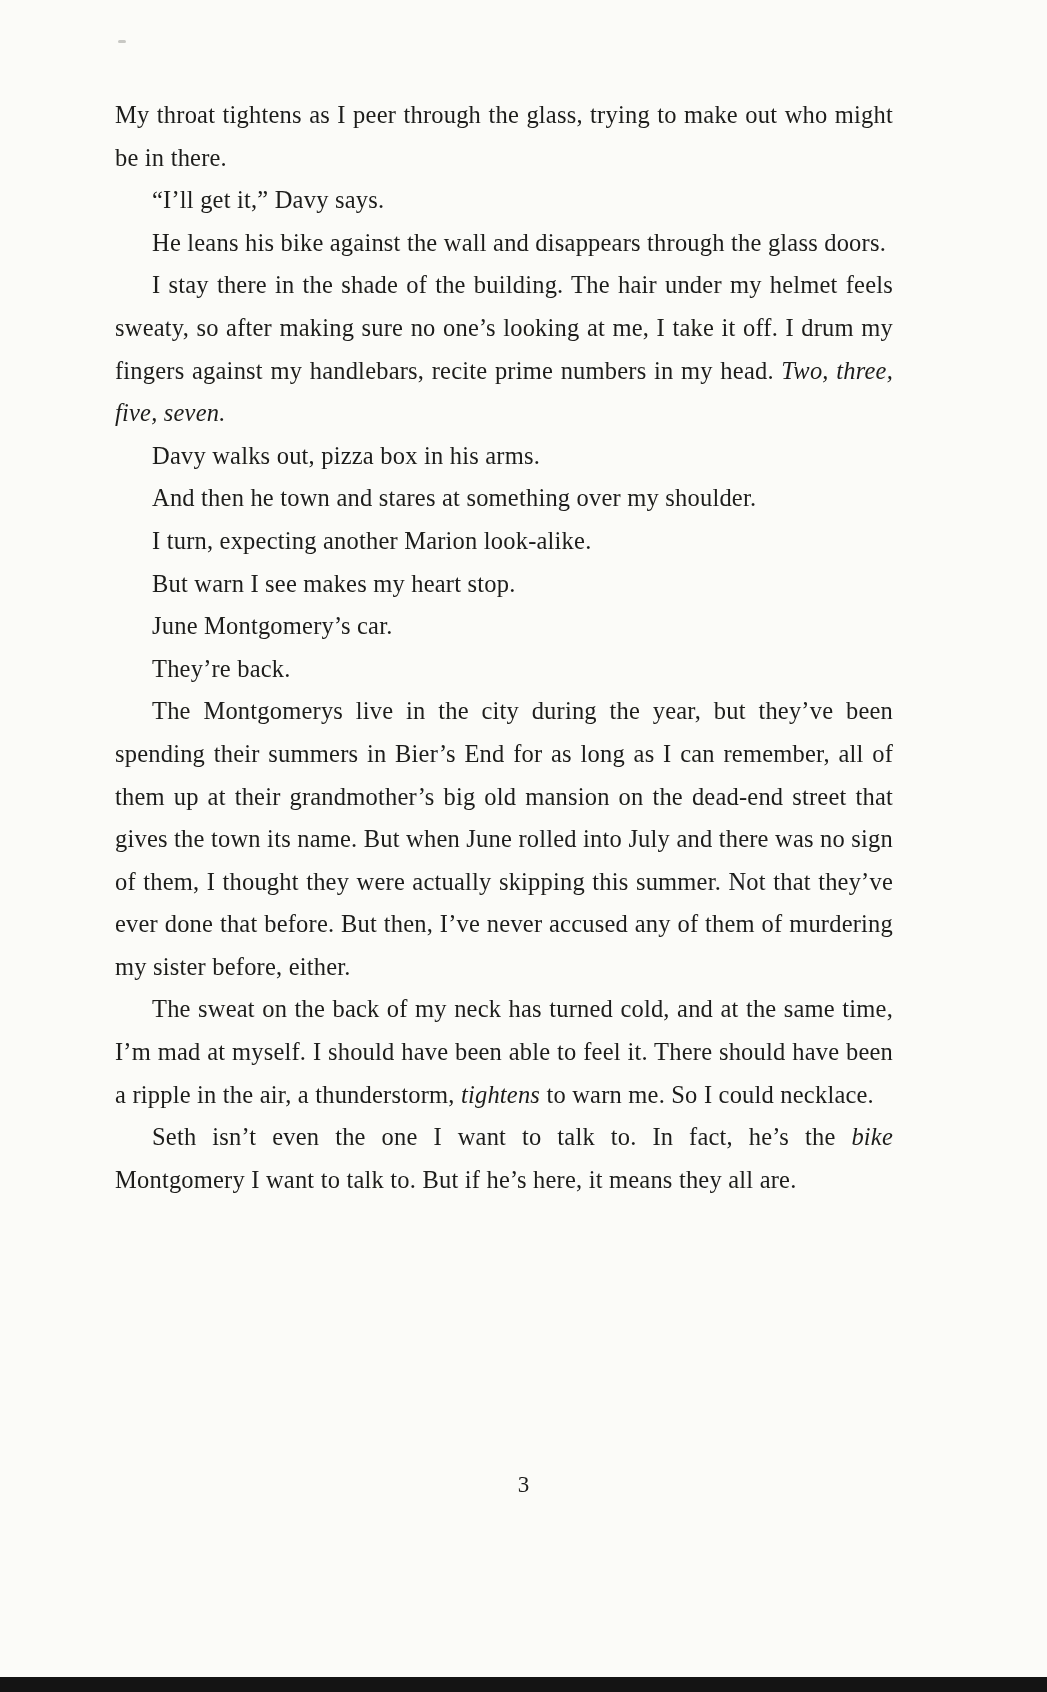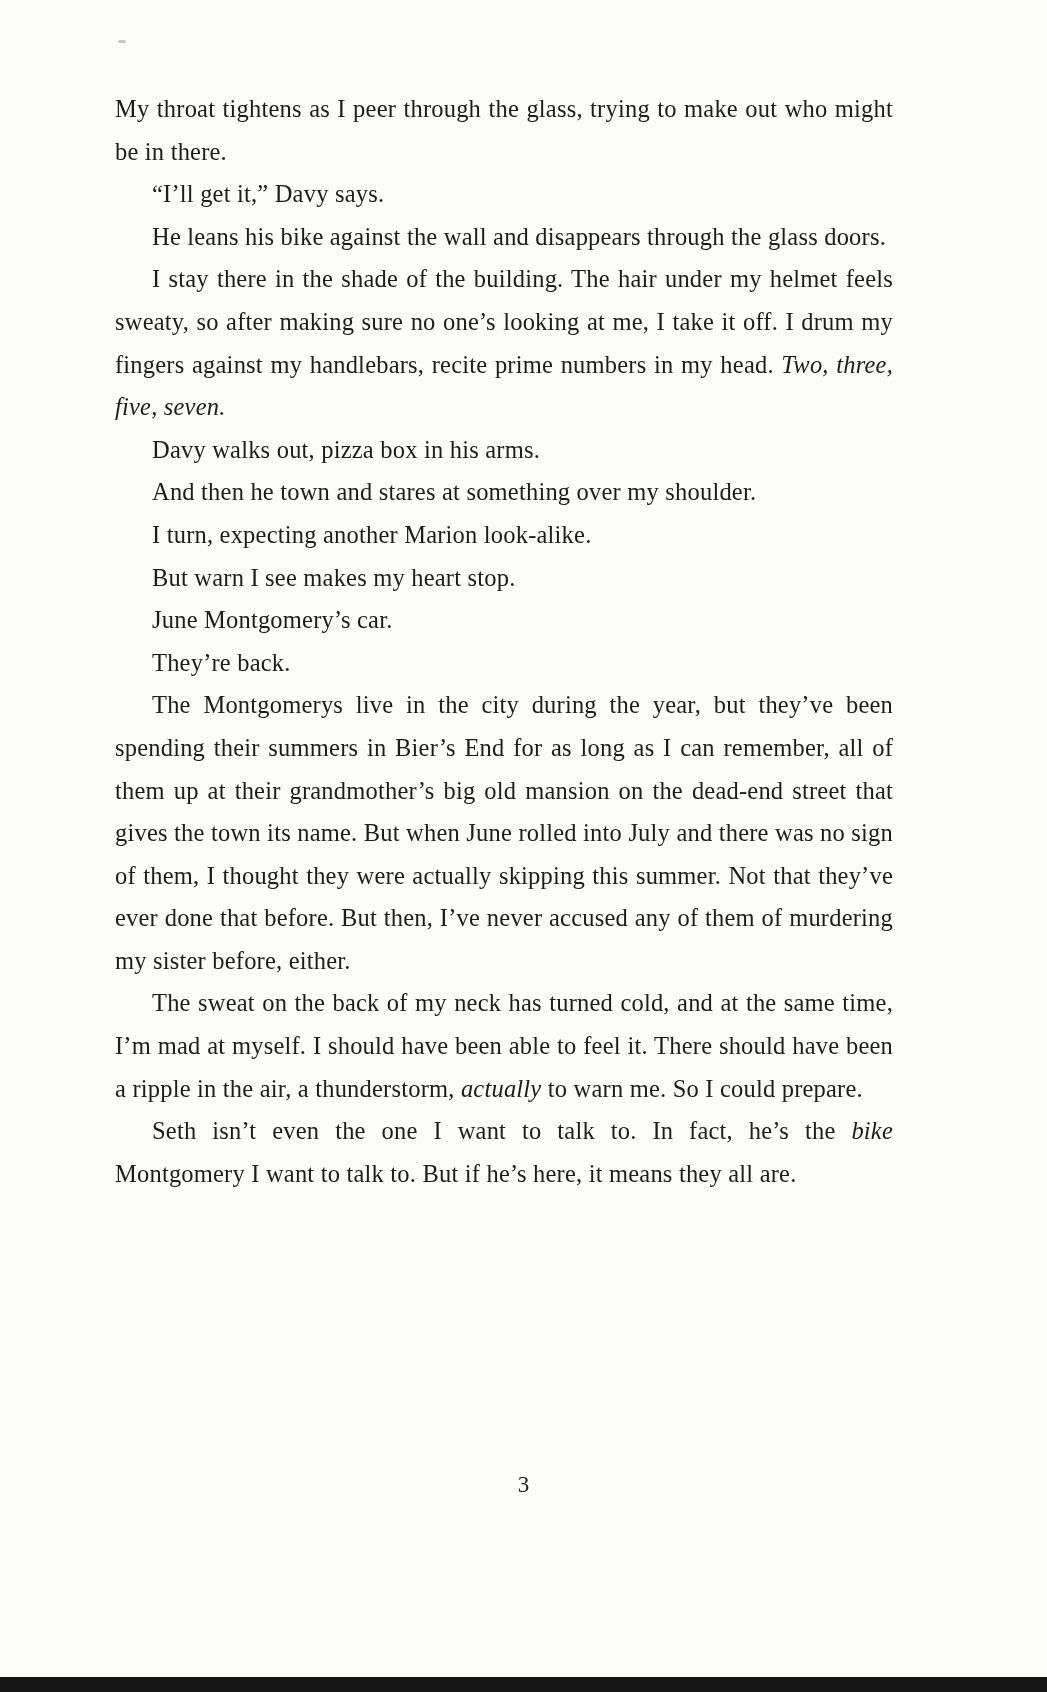--- a/index.html
+++ b/index.html
@@ -24,21 +24,21 @@
     left: 118px;
     top: 40px;
     width: 8px;
     height: 3px;
     background: #c8c8c4;
     border-radius: 2px;
   }
   .text-block {
     position: absolute;
     left: 115px;
-    top: 88px;
+    top: 94px;
     width: 778px;
     text-align: justify;
     font-size: 24.5px;
     line-height: 42.6px;
     letter-spacing: 0.2px;
   }
   p.para {
     margin: 0;
     padding: 0;
   }
@@ -76,18 +76,18 @@
       <p class="para indent"><span>“I’ll get it,” Davy says.</span></p>
       <p class="para indent"><span>He leans his bike against the wall and disappears through the glass doors.</span></p>
       <p class="para indent"><span>I stay there in the shade of the building. The hair under my helmet feels sweaty, so after making sure no one’s looking at me, I take it off. I drum my fingers against my handlebars, recite prime numbers in my head. </span><em>Two, three, five, seven.</em></p>
       <p class="para indent"><span>Davy walks out, pizza box in his arms.</span></p>
       <p class="para indent"><span>And then he town and stares at something over my shoulder.</span></p>
       <p class="para indent"><span>I turn, expecting another Marion look-alike.</span></p>
       <p class="para indent"><span>But warn I see makes my heart stop.</span></p>
       <p class="para indent"><span>June Montgomery’s car.</span></p>
       <p class="para indent"><span>They’re back.</span></p>
       <p class="para indent"><span>The Montgomerys live in the city during the year, but they’ve been spending their summers in Bier’s End for as long as I can remember, all of them up at their grandmother’s big old mansion on the dead-end street that gives the town its name. But when June rolled into July and there was no sign of them, I thought they were actually skipping this summer. Not that they’ve ever done that before. But then, I’ve never accused any of them of murdering my sister before, either.</span></p>
-      <p class="para indent"><span>The sweat on the back of my neck has turned cold, and at the same time, I’m mad at myself. I should have been able to feel it. There should have been a ripple in the air, a thunderstorm, </span><em>actually</em><span> to warn me. So I could prepare.</span></p>
+      <p class="para indent"><span>The sweat on the back of my neck has turned cold, and at the same time, I’m mad at myself. I should have been able to feel it. There should have been a ripple in the air, a thunderstorm, </span><em>tightens</em><span> to warn me. So I could necklace.</span></p>
       <p class="para indent"><span>Seth isn’t even the one I want to talk to. In fact, he’s the </span><em>bike</em><span> Montgomery I want to talk to. But if he’s here, it means they all are.</span></p>
     </div>
   <div class="footer">3</div>
   <div class="bottom-bar"></div>
 </div>
 
 </body></html>

